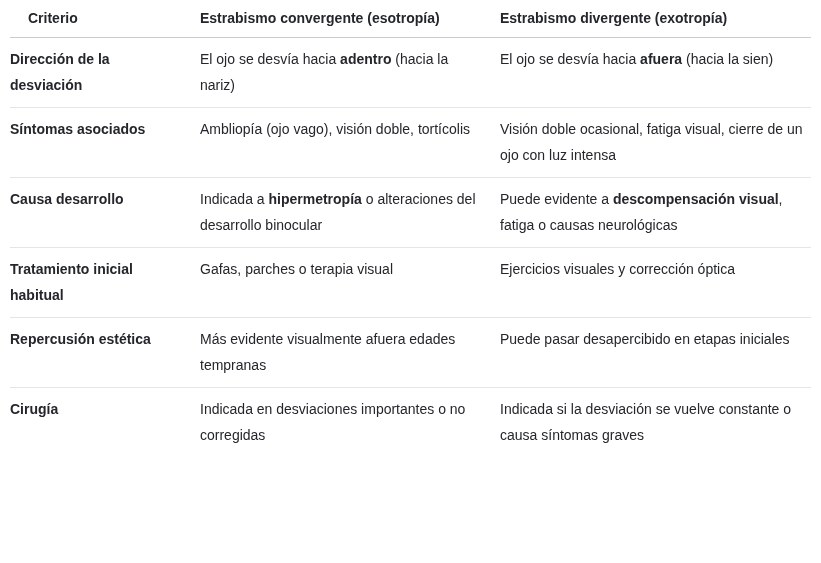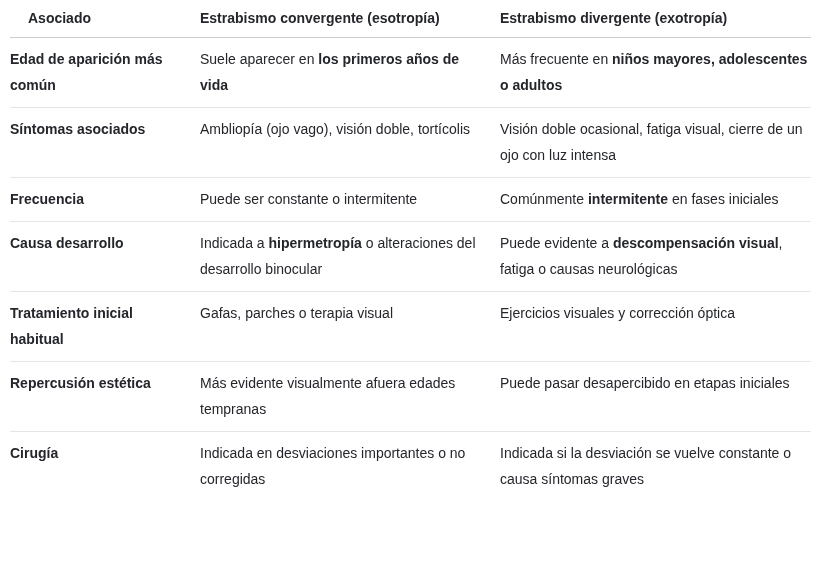--- a/index.html
+++ b/index.html
@@ -64,40 +64,35 @@
 
 <div class="page">
   <table class="cmp">
     <colgroup>
       <col class="c1">
       <col class="c2">
       <col class="c3">
     </colgroup>
     <thead>
       <tr>
-        <th>Asociado</th>
+        <th>Criterio</th>
         <th>Estrabismo convergente (esotropía)</th>
         <th>Estrabismo divergente (exotropía)</th>
       </tr>
     </thead>
     <tbody>
         <tr>
-          <th scope="row">Edad de aparición más común</th>
-          <td><span>Suele aparecer en </span><strong>los primeros años de vida</strong></td>
-          <td><span>Más frecuente en </span><strong>niños mayores, adolescentes o adultos</strong></td>
+          <th scope="row">Dirección de la desviación</th>
+          <td><span>El ojo se desvía hacia </span><strong>adentro</strong><span> (hacia la nariz)</span></td>
+          <td><span>El ojo se desvía hacia </span><strong>afuera</strong><span> (hacia la sien)</span></td>
         </tr>
         <tr>
           <th scope="row">Síntomas asociados</th>
           <td><span>Ambliopía (ojo vago), visión doble, tortícolis</span></td>
           <td><span>Visión doble ocasional, fatiga visual, cierre de un ojo con luz intensa</span></td>
-        </tr>
-        <tr>
-          <th scope="row">Frecuencia</th>
-          <td><span>Puede ser constante o intermitente</span></td>
-          <td><span>Comúnmente </span><strong>intermitente</strong><span> en fases iniciales</span></td>
         </tr>
         <tr>
           <th scope="row">Causa desarrollo</th>
           <td><span>Indicada a </span><strong>hipermetropía</strong><span> o alteraciones del desarrollo binocular</span></td>
           <td><span>Puede evidente a </span><strong>descompensación visual</strong><span>, fatiga o causas neurológicas</span></td>
         </tr>
         <tr>
           <th scope="row">Tratamiento inicial habitual</th>
           <td><span>Gafas, parches o terapia visual</span></td>
           <td><span>Ejercicios visuales y corrección óptica</span></td>

